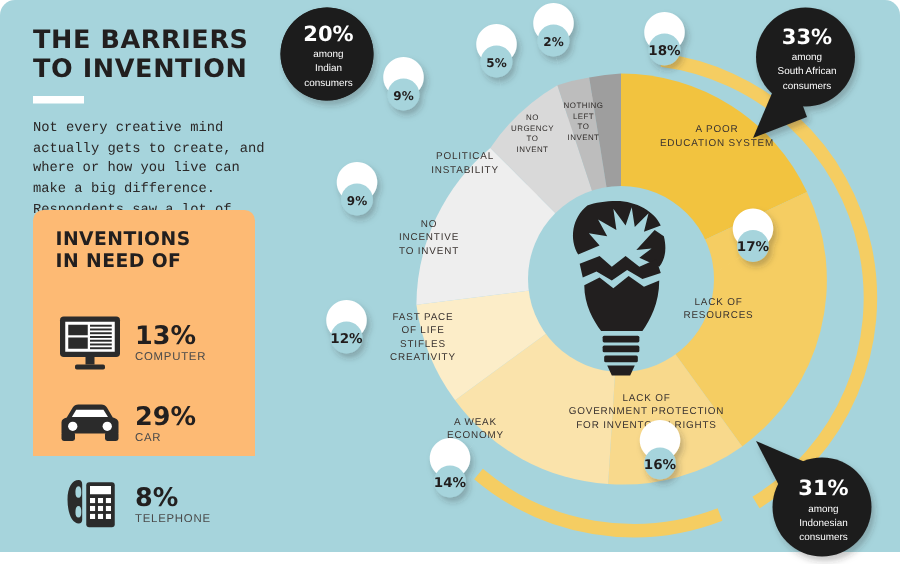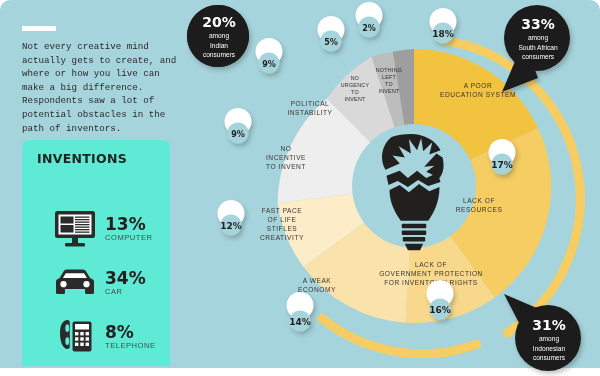--- a/index.html
+++ b/index.html
@@ -30,29 +30,29 @@
     text-transform:uppercase;
   }
   .rule{width:34px;height:5px;background:#ffffff;margin:8px 0 9px 0;}
   .blurb{
     font-family:Liberation Mono, monospace;
     font-size:9.2px;line-height:1.48;color:#2b2828;margin:0;width:157px;
   }
 
   
   .card{
-    position:absolute;left:22px;top:140px;width:148px;height:226px;
-    background:#5eead4;border-radius:7px 7px 0 0;
+    position:absolute;left:22px;top:140px;width:148px;height:164px;
+    background:#fdba74;border-radius:7px 7px 0 0;
   }
   .card-title{
     font-family:"DejaVu Sans", sans-serif;
     font-weight:bold;font-size:12.5px;line-height:1.16;letter-spacing:.3px;
     color:#221f1f;margin:0;padding:12px 0 0 15px;text-transform:uppercase;
   }
-  .inv-list{position:absolute;left:30px;top:63px;width:128px;}
+  .inv-list{position:absolute;left:15px;top:63px;width:128px;}
   .inv-row{display:flex;align-items:center;height:52px;margin-bottom:2px;}
   .inv-ico{width:46px;height:40px;flex:0 0 46px;display:flex;align-items:center;justify-content:center;}
   .inv-txt{margin-left:7px;}
   .inv-pct{
     font-family:"DejaVu Sans", sans-serif;font-weight:bold;
     font-size:17px;color:#221f1f;line-height:1;
   }
   .inv-lbl{
     font-family:"Liberation Sans", sans-serif;
     font-size:7.6px;letter-spacing:.5px;color:#4a4a4a;margin-top:0;
@@ -89,28 +89,32 @@
 </style>
 </head>
 <body>
 
 <div id="root">
 
   <div class="teal-panel"></div>
   <div class="bottom-strip"></div>
 
   <div class="left-col">
+    <h1 class="headline">
+      <span>THE BARRIERS</span><br>
+      <span>TO INVENTION</span>
+    </h1>
     <div class="rule"></div>
     <p class="blurb">Not every creative mind actually gets to create, and where or how you live can make a big difference. Respondents saw a lot of potential obstacles in the path of inventors.</p>
   </div>
 
   <div class="card">
     <h2 class="card-title">
       <span>INVENTIONS</span><br>
-      <br>
+      <span>IN NEED OF</span><br>
     </h2>
 
     <div class="inv-list">
 
       <div class="inv-row">
         <div class="inv-ico">
           <svg width="44" height="38" viewBox="0 0 44 38">
             <rect x="2" y="1" width="40" height="27" rx="2.5" fill="#2b2b2b"></rect>
             <rect x="5.5" y="4.5" width="33" height="20" fill="#ffffff"></rect>
             <rect x="7.5" y="6.5" width="13" height="7" fill="#2b2b2b"></rect>
@@ -139,21 +143,21 @@
           <svg width="46" height="32" viewBox="0 0 46 32">
             <path d="M4 22 L4 14.5 C4 12.8 5.5 11.8 7.5 11.3 L11.5 4.6 C12.3 3.2 13.6 2.6 15.2 2.6 L30.5 2.6 C32.2 2.6 33.5 3.3 34.3 4.7 L38.2 11.3 C40.3 11.8 42 12.8 42 14.6 L42 22 Z" fill="#2b2b2b"></path>
             <path d="M13.8 6.2 L32 6.2 L35 11 L10.9 11 Z" fill="#ffffff"></path>
             <rect x="4" y="21" width="9" height="6" rx="1.6" fill="#2b2b2b"></rect>
             <rect x="33" y="21" width="9" height="6" rx="1.6" fill="#2b2b2b"></rect>
             <circle cx="11.5" cy="17.2" r="3.1" fill="#ffffff"></circle>
             <circle cx="34.5" cy="17.2" r="3.1" fill="#ffffff"></circle>
           </svg>
         </div>
         <div class="inv-txt">
-          <div class="inv-pct">34%</div>
+          <div class="inv-pct">29%</div>
           <div class="inv-lbl">CAR</div>
         </div>
       </div>
 
       <div class="inv-row">
         <div class="inv-ico">
           <svg width="42" height="40" viewBox="0 0 42 40">
             <path d="M13.5 3 C9 3 6 8 6 16 C6 25 9 32 13.5 32 C15 32 15.8 31 15.8 29.5 L15.8 5.8 C15.8 4.2 15 3 13.5 3 Z M13.3 7.2 C15 7.2 15.2 9.3 15.2 11.4 C15.2 13.6 14.8 14.9 13.3 14.9 C11.8 14.9 11.3 13.6 11.3 11.4 C11.3 9.3 11.7 7.2 13.3 7.2 Z M13.3 20.3 C15 20.3 15.2 22.3 15.2 24.5 C15.2 26.7 14.8 28 13.3 28 C11.8 28 11.3 26.7 11.3 24.5 C11.3 22.3 11.7 20.3 13.3 20.3 Z" fill="#2b2b2b"></path>
             <rect x="18.5" y="4.5" width="19" height="30" rx="2" fill="#2b2b2b"></rect>
             <rect x="21" y="7" width="14" height="5.5" fill="#ffffff"></rect>

